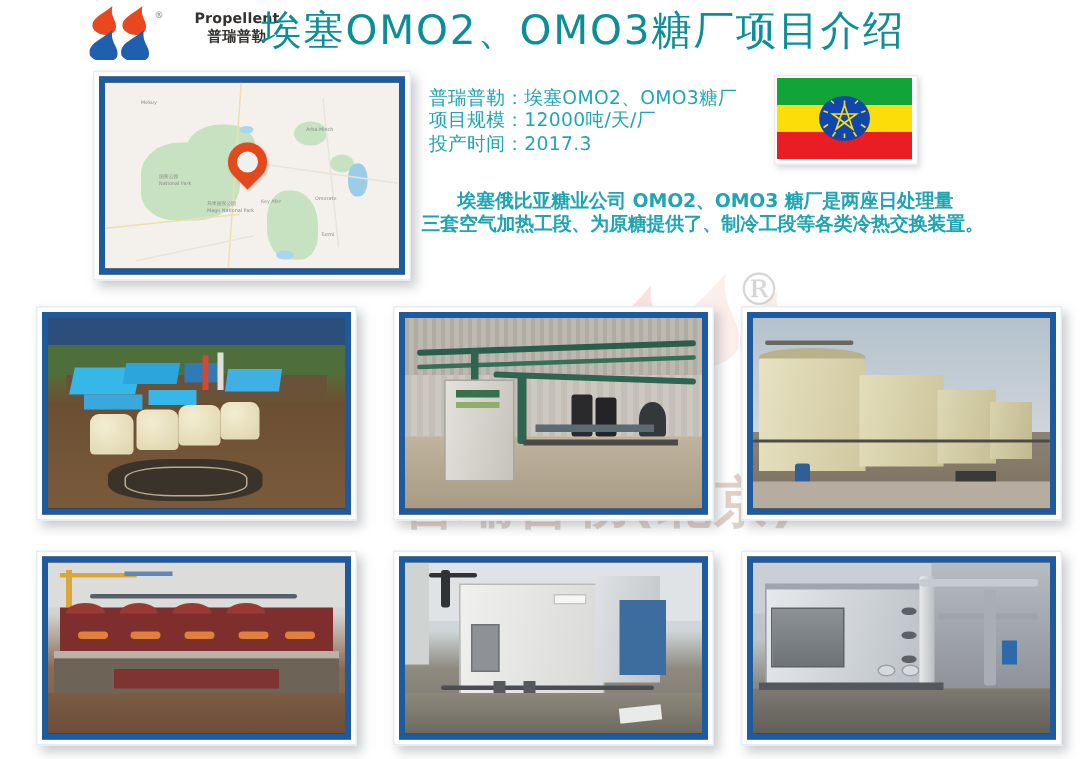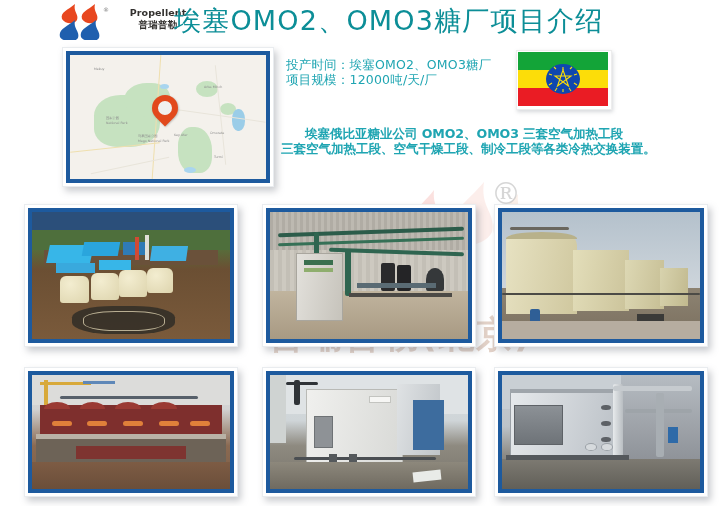--- a/index.html
+++ b/index.html
@@ -196,27 +196,28 @@
         <div class="map-label" style="left:140px;top:76px;">Omorate</div>
         <div class="map-label" style="left:144px;top:100px;">Turmi</div>
         <div class="map-label" style="left:134px;top:30px;">Arba Minch</div>
 
         <div class="map-pin"></div>
       </div>
     </div>
   </div>
 
   <div class="info">
-    <div class="row">投产时间：埃塞OMO2、OMO3糖厂</div>
+    <div class="row">普瑞普勒：埃塞OMO2、OMO3糖厂</div>
     <div class="row">项目规模：12000吨/天/厂</div>
+    <div class="row">投产时间：2017.3</div>
   </div>
 
   <div class="desc">
-    <p>埃塞俄比亚糖业公司 OMO2、OMO3 三套空气加热工段</p>
-    <p class="cont">三套空气加热工段、空气干燥工段、制冷工段等各类冷热交换装置。</p>
+    <p>埃塞俄比亚糖业公司 OMO2、OMO3 糖厂是两座日处理量</p>
+    <p class="cont">三套空气加热工段、为原糖提供了、制冷工段等各类冷热交换装置。</p>
   </div>
 
   <div class="flag-box">
     <div class="flag">
       <div class="s s1"></div>
       <div class="s s2"></div>
       <div class="s s3"></div>
       <div class="disc">
         <svg width="34" height="30" viewBox="0 0 34 30">
           <g stroke="#fcdd09" stroke-width="1.1" fill="none">

